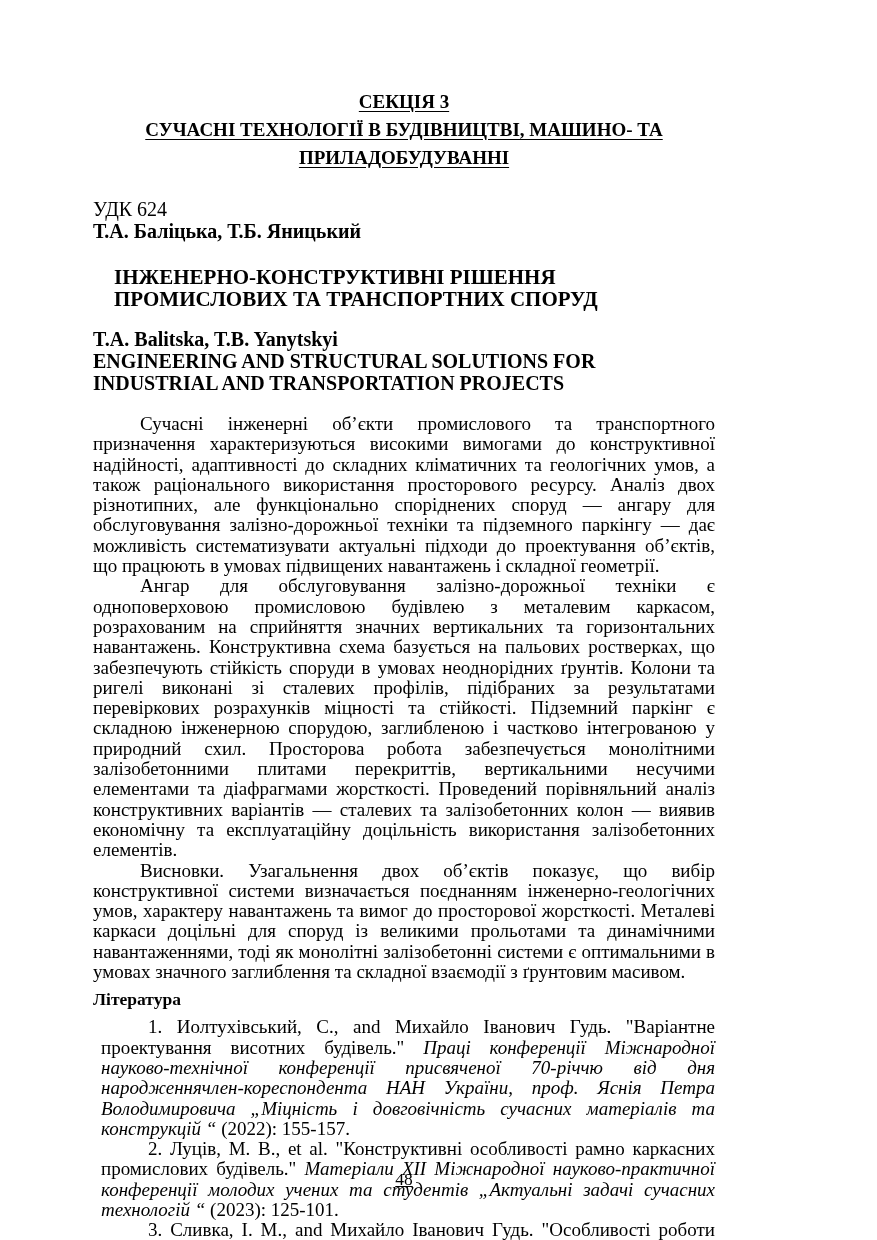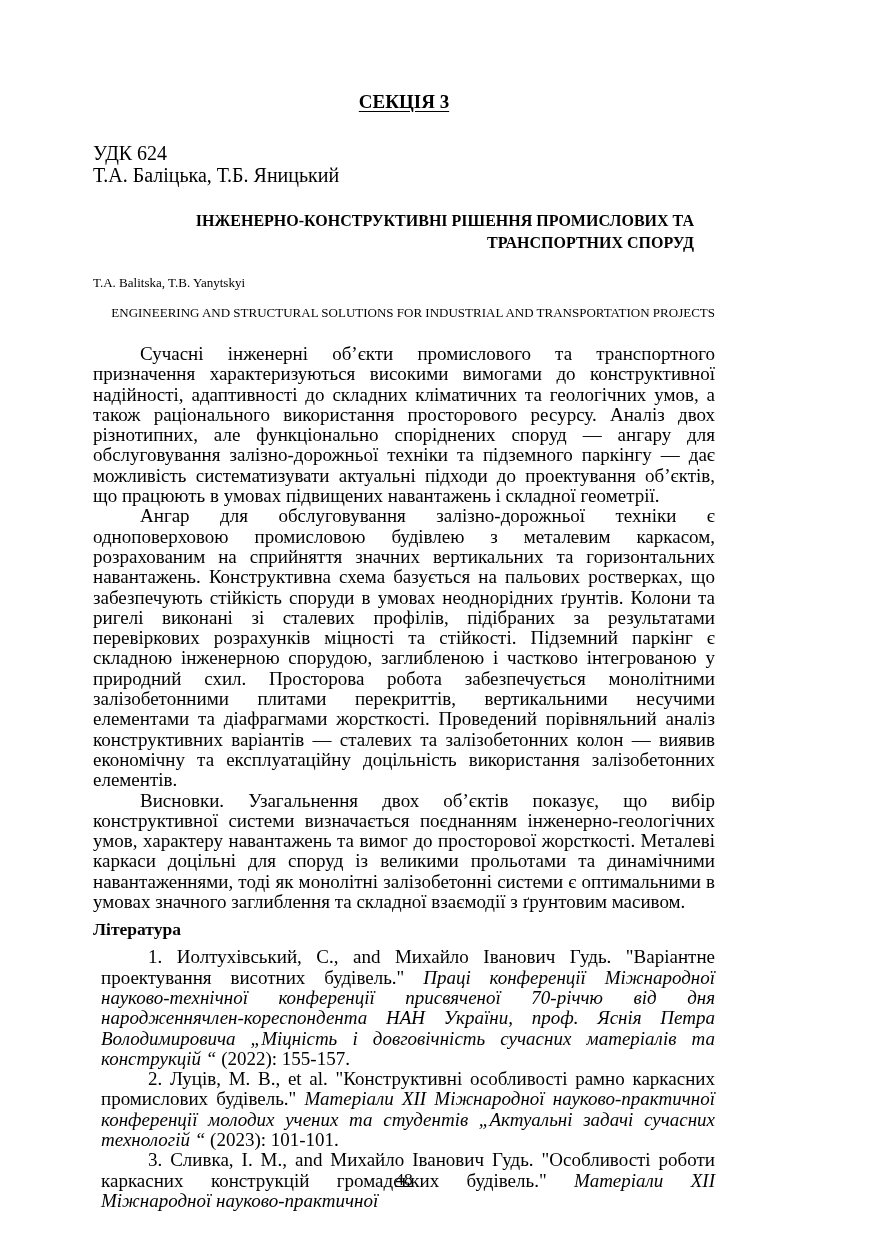--- a/index.html
+++ b/index.html
@@ -28,39 +28,39 @@
     text-align: center;
     text-decoration: underline;
     text-underline-offset: 3px;
   }
   .meta-block {
     margin-top: 26px;
     font-size: 20px;
     line-height: 22px;
     text-align: left;
   }
-  .bold { font-weight: normal; }
+  .bold { font-weight: bold; }
   .title-ua {
     margin: 24px auto 15px auto;
     max-width: 580px;
-    font-size: 16px;
+    font-size: 21px;
     font-weight: bold;
     line-height: 22px;
-    text-align: right;
+    text-align: left;
   }
   .en-block {
     margin-top: 18px;
-    font-size: 13px;
+    font-size: 20px;
     line-height: 22px;
   }
   .title-en {
-    margin: 8px auto;
+    margin: 0 auto;
     max-width: 640px;
-    font-weight: normal;
-    text-align: right;
+    font-weight: bold;
+    text-align: left;
   }
   .body-text {
     margin-top: 20px;
   }
   .body-text p, .references p {
     margin: 0;
     font-size: 19px;
     line-height: 20.3px;
     text-align: justify;
     text-indent: 47px;
@@ -87,20 +87,21 @@
     text-decoration: underline;
   }
 </style>
 </head>
 <body>
 
 <div class="page">
 
   <div class="section-header">
     <div>СЕКЦІЯ 3</div>
+    <div>СУЧАСНІ ТЕХНОЛОГІЇ В БУДІВНИЦТВІ, МАШИНО- ТА ПРИЛАДОБУДУВАННІ</div>
   </div>
 
   <div class="meta-block">
     <div>УДК 624</div>
     <div class="bold">Т.А. Баліцька, Т.Б. Яницький</div>
   </div>
 
   <div class="title-ua">ІНЖЕНЕРНО-КОНСТРУКТИВНІ РІШЕННЯ ПРОМИСЛОВИХ ТА ТРАНСПОРТНИХ СПОРУД</div>
 
   <div class="en-block">
@@ -111,19 +112,19 @@
   <div class="body-text">
     <p>Сучасні інженерні об’єкти промислового та транспортного призначення характеризуються високими вимогами до конструктивної надійності, адаптивності до складних кліматичних та геологічних умов, а також раціонального використання просторового ресурсу. Аналіз двох різнотипних, але функціонально споріднених споруд — ангару для обслуговування залізно-дорожньої техніки та підземного паркінгу — дає можливість систематизувати актуальні підходи до проектування об’єктів, що працюють в умовах підвищених навантажень і складної геометрії.</p>
     <p>Ангар для обслуговування залізно-дорожньої техніки є одноповерховою промисловою будівлею з металевим каркасом, розрахованим на сприйняття значних вертикальних та горизонтальних навантажень. Конструктивна схема базується на пальових ростверках, що забезпечують стійкість споруди в умовах неоднорідних ґрунтів. Колони та ригелі виконані зі сталевих профілів, підібраних за результатами перевіркових розрахунків міцності та стійкості. Підземний паркінг є складною інженерною спорудою, заглибленою і частково інтегрованою у природний схил. Просторова робота забезпечується монолітними залізобетонними плитами перекриттів, вертикальними несучими елементами та діафрагмами жорсткості. Проведений порівняльний аналіз конструктивних варіантів — сталевих та залізобетонних колон — виявив економічну та експлуатаційну доцільність використання залізобетонних елементів.</p>
     <p>Висновки. Узагальнення двох об’єктів показує, що вибір конструктивної системи визначається поєднанням інженерно-геологічних умов, характеру навантажень та вимог до просторової жорсткості. Металеві каркаси доцільні для споруд із великими прольотами та динамічними навантаженнями, тоді як монолітні залізобетонні системи є оптимальними в умовах значного заглиблення та складної взаємодії з ґрунтовим масивом.</p>
   </div>
 
   <div class="ref-heading">Література</div>
 
   <div class="references">
       <p><span>1. Иолтухівський, С., and Михайло Іванович Гудь. "Варіантне проектування висотних будівель." </span><i>Праці конференції Міжнародної науково-технічної конференції присвяченої 70-річчю від дня народженнячлен-кореспондента НАН України, проф. Яснія Петра Володимировича „Міцність і довговічність сучасних матеріалів та конструкцій “</i><span> (2022): 155-157.</span></p>
-      <p><span>2. Луців, М. В., et al. "Конструктивні особливості рамно каркасних промислових будівель." </span><i>Матеріали XII Міжнародної науково-практичної конференції молодих учених та студентів „Актуальні задачі сучасних технологій “</i><span> (2023): 101-101.</span></p>
+      <p><span>2. Луців, М. В., et al. "Конструктивні особливості рамно каркасних промислових будівель." </span><i>Матеріали XII Міжнародної науково-практичної конференції молодих учених та студентів „Актуальні задачі сучасних технологій “</i><span> (2023): 125-101.</span></p>
       <p><span>3. Сливка, І. М., and Михайло Іванович Гудь. "Особливості роботи каркасних конструкцій громадських будівель." </span><i>Матеріали XII Міжнародної науково-практичної</i></p>
     </div>
 
   <div class="page-number">48</div>
 
 </div>
 
 </body></html>

